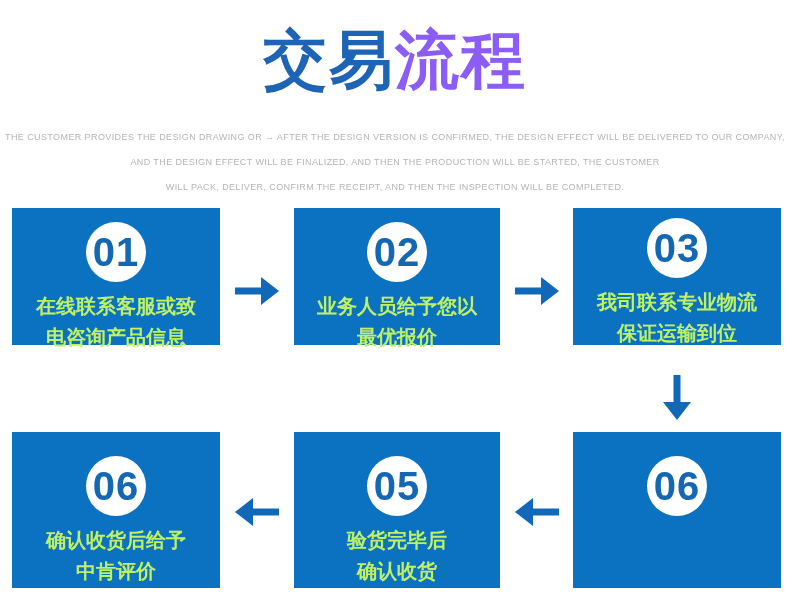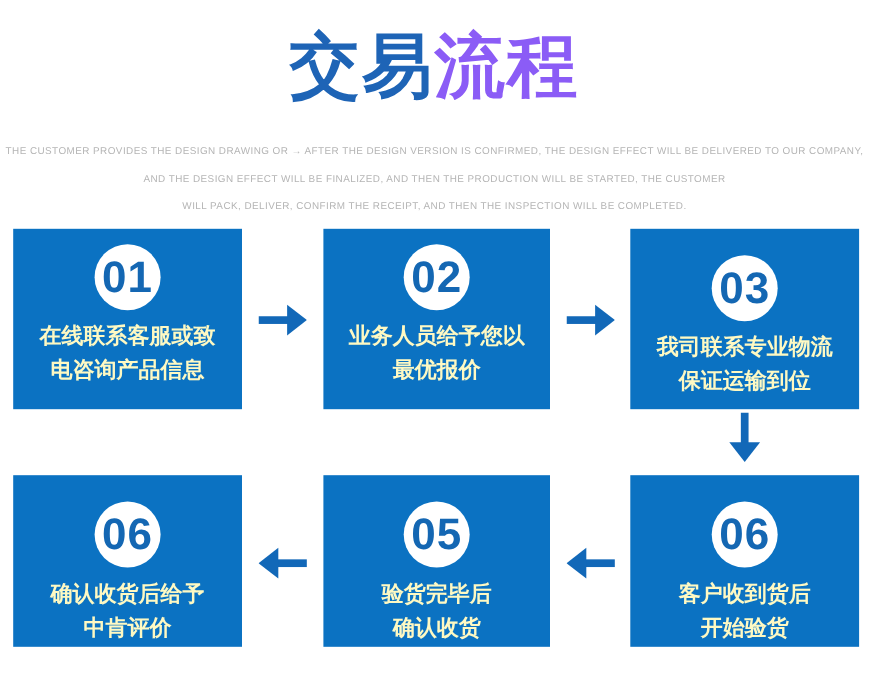--- a/index.html
+++ b/index.html
@@ -39,21 +39,21 @@
     font-size: 9px;
     letter-spacing: 0.4px;
     line-height: 25px;
     font-weight: normal;
   }
 
   
   .box {
     position: absolute;
     width: 208px;
-    height: 164px;
+    height: 137px;
     background: #0b72c2;
     display: flex;
     flex-direction: column;
     align-items: center;
     box-sizing: border-box;
     padding-top: 14px;
   }
   .box.row2 { height: 156px; padding-top: 24px; }
   .b1 { left: 12px;  top: 208px; }
   .b2 { left: 294px; top: 208px; width: 206px; }
@@ -74,21 +74,21 @@
   }
   .num {
     color: #1467b3;
     font-size: 40px;
     font-weight: 600;
     letter-spacing: 1px;
     line-height: 1;
   }
   .box-text {
     margin-top: 9px;
-    color: #fef9c3;
+    color: #bef264;
     font-size: 20px;
     font-weight: bold;
     line-height: 31px;
     text-align: center;
     white-space: nowrap;
   }
 
   
   .arrow {
     position: absolute;
@@ -200,19 +200,15 @@
     <svg width="44" height="30" viewBox="0 0 44 30">
       <rect x="13" y="11.5" width="31" height="7" fill="#1268b8"></rect>
       <polygon points="18,1 0,15 18,29" fill="#1268b8"></polygon>
     </svg>
   </div>
 
   <div class="box b4 row2">
     <div class="circle">
       <span class="num">06</span>
     </div>
-    <div class="box-text">
-      <div>客户收到货后</div>
-      <div>开始验货</div>
-    </div>
   </div>
 
 </div>
 
 </body></html>

